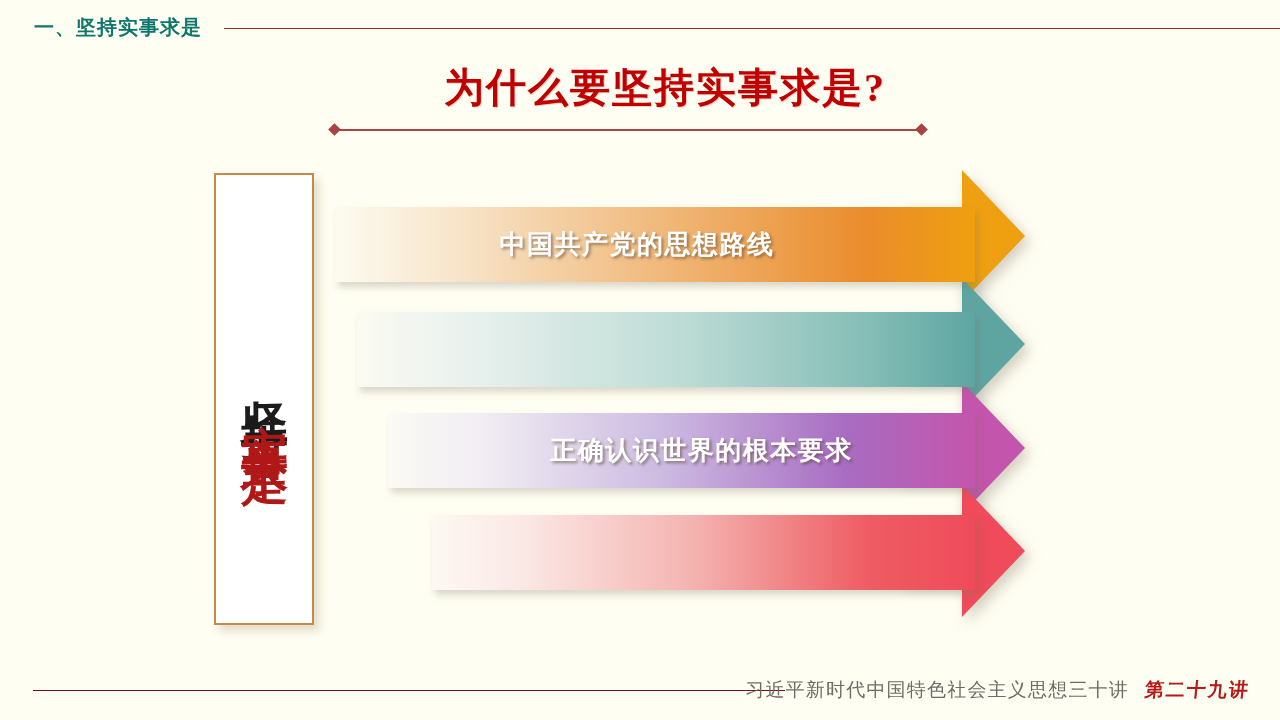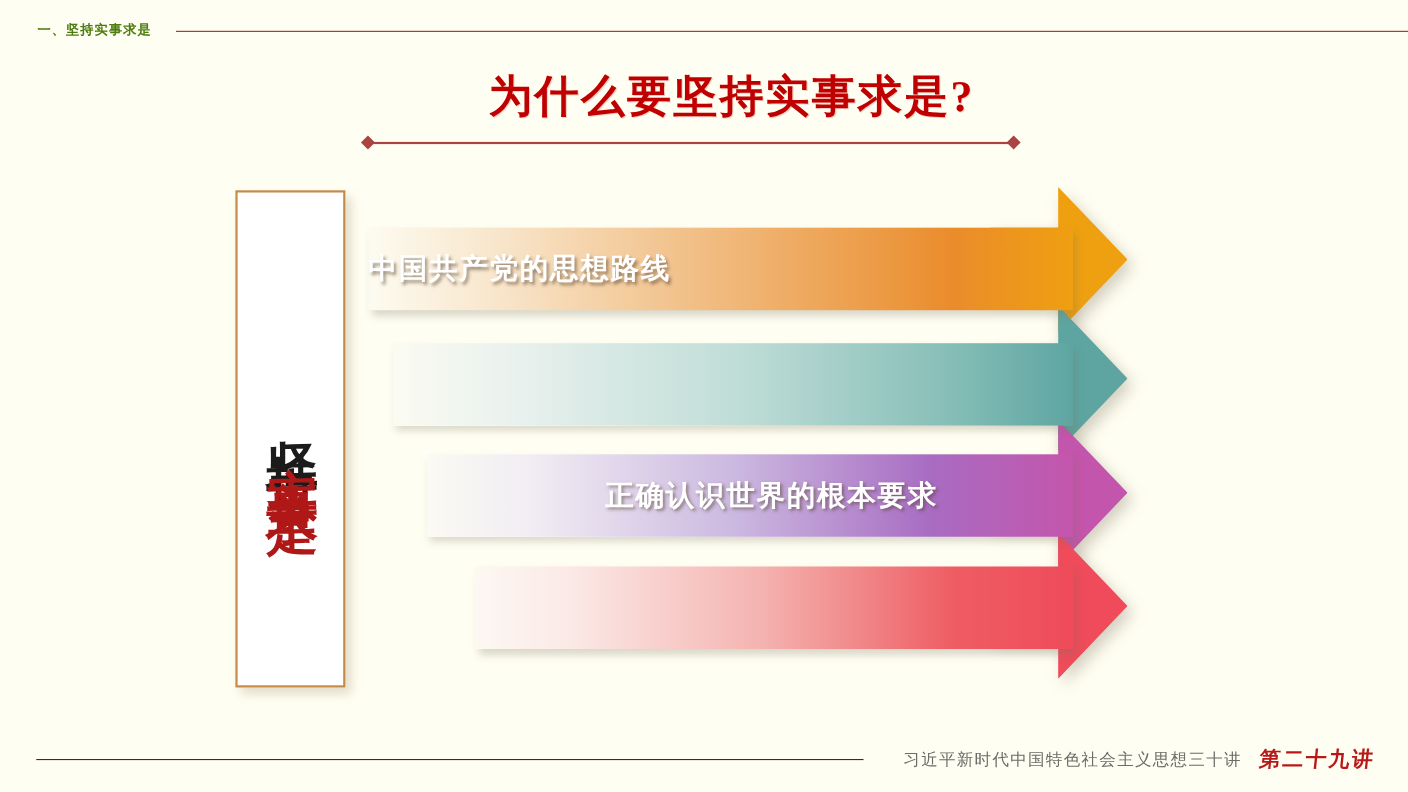--- a/index.html
+++ b/index.html
@@ -19,23 +19,23 @@
   #slide-header {
     position: absolute;
     top: 14px;
     left: 34px;
     right: 0;
     height: 26px;
     display: flex;
     align-items: center;
   }
   #header-label {
-    font-size: 12px;
-    font-weight: bold;
-    color: #4d7c0f;
+    font-size: 20px;
+    font-weight: bold;
+    color: #0f766e;
     letter-spacing: 1px;
     white-space: nowrap;
   }
   #header-rule {
     flex: 1 1 auto;
     height: 0;
     border-top: 1.6px solid #9e2a22;
     margin-left: 22px;
     margin-right: 0;
     position: relative;
@@ -149,21 +149,21 @@
     font-weight: bold;
     letter-spacing: 1.5px;
     white-space: nowrap;
     text-shadow: 2px 2px 3px rgba(80,60,40,0.55);
   }
 
   
   #arrow-row-1 { left: 900px; top: 170px; width: 125px; height: 132px; }
   #arrow-bar-1 { left: 335px; top: 207px; width: 640px;
     background: linear-gradient(to right, #fdfbf0 0%, #f8e6cc 18%, #f0b778 52%, #ea8c2b 83%, #ef9f10 100%); }
-  #arrow-label-1 { left: 335px; top: 207px; width: 640px; text-align: left; }
+  #arrow-label-1 { left: 317px; top: 207px; width: 640px; text-align: center; }
 
   
   #arrow-row-2 { left: 900px; top: 278px; width: 125px; height: 132px; }
   #arrow-bar-2 { left: 357px; top: 312px; width: 618px;
     background: linear-gradient(to right, #fbfbf2 0%, #e9f1ee 18%, #bedcd6 52%, #84bdb6 83%, #5ea5a2 100%); }
   #arrow-label-2 { left: 357px; top: 312px; width: 618px; text-align: center; }
 
   
   #arrow-row-3 { left: 900px; top: 382px; width: 125px; height: 132px; }
   #arrow-bar-3 { left: 388px; top: 413px; width: 587px;
@@ -188,21 +188,21 @@
   #slide-footer {
     position: absolute;
     right: 30px;
     top: 675px;
     height: 30px;
     display: flex;
     align-items: center;
     gap: 16px;
   }
   #footer-series {
-    font-size: 15px;
+    font-size: 19px;
     color: #6c6c68;
     letter-spacing: 1.2px;
     white-space: nowrap;
   }
   #footer-lecture {
     font-family: "Liberation Serif", "DejaVu Serif", serif;
     font-size: 19px;
     font-weight: bold;
     color: #b81818;
     letter-spacing: 2px;

